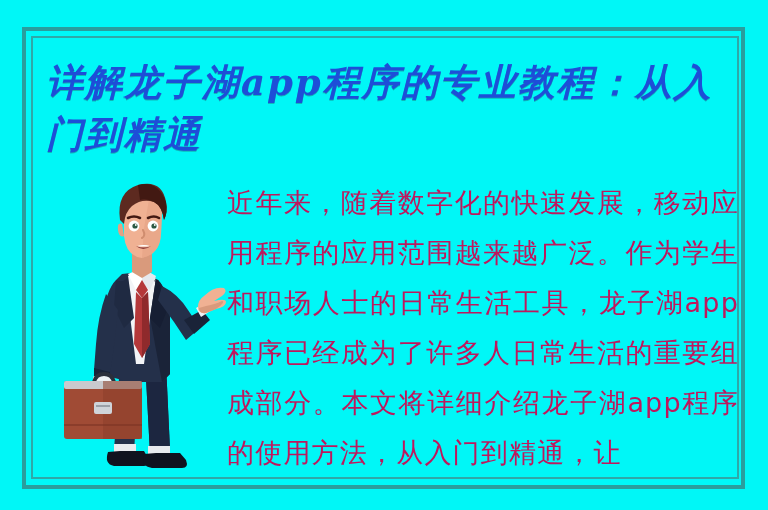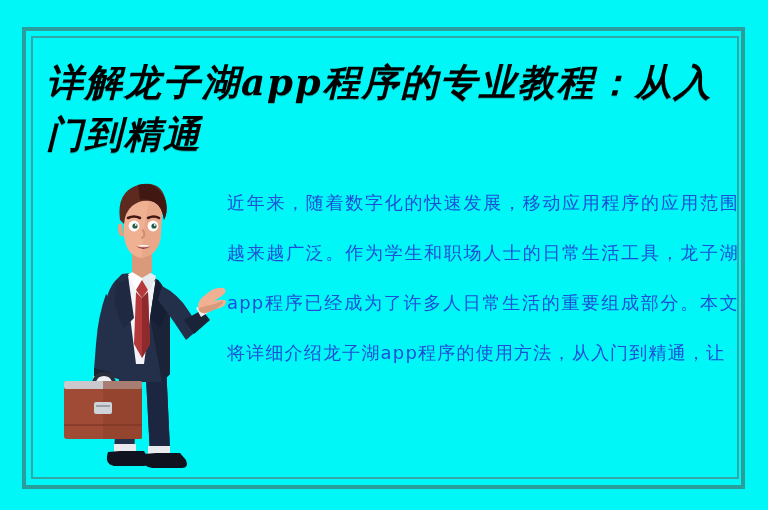--- a/index.html
+++ b/index.html
@@ -43,40 +43,40 @@
     box-sizing: border-box;
     pointer-events: none;
   }
 
   
   .title {
     position: absolute;
     left: 46px;
     top: 56px;
     width: 690px;
-    color: #000000;
+    color: #1d4ed8;
     font-family: "DejaVu Serif", "Liberation Serif", serif;
     font-size: 37px;
     line-height: 52px;
     font-weight: 700;
     font-style: italic;
     letter-spacing: 2px;
     text-shadow: 0 1px 0 rgba(40,70,70,0.35);
     white-space: pre-wrap;
   }
 
   
   .body-copy {
     position: absolute;
     left: 227px;
     top: 178px;
     width: 512px;
-    color: #1d4ed8;
+    color: #be185d;
     font-family: "DejaVu Sans", "Liberation Sans", sans-serif;
-    font-size: 18px;
+    font-size: 27px;
     line-height: 50px;
     letter-spacing: 1.2px;
     text-align: justify;
     text-justify: inter-character;
     white-space: pre-wrap;
   }
 
   
   .illustration {
     position: absolute;

